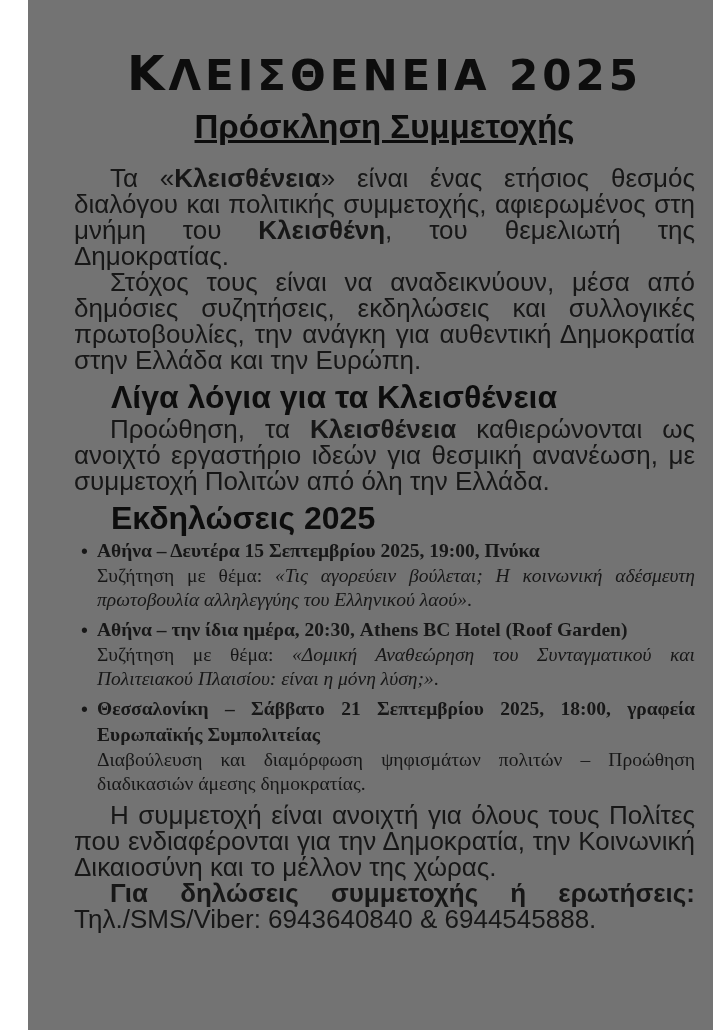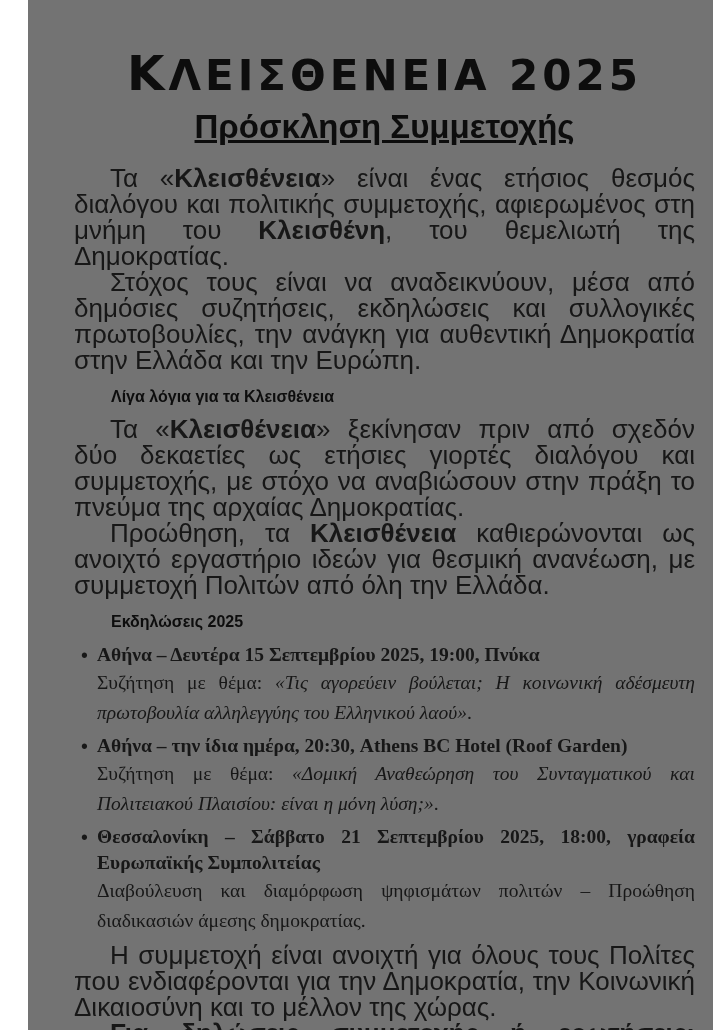--- a/index.html
+++ b/index.html
@@ -36,21 +36,21 @@
   p.body {
     margin: 0;
     font-size: 26px;
     line-height: 26px;
     text-align: justify;
     text-indent: 36px;
   }
   h3.section {
     margin: 9px 0 4px 0;
     padding-left: 37px;
-    font-size: 16px;
+    font-size: 32px;
     line-height: 30px;
     font-weight: 700;
     color: #0d0d0d;
   }
   ul.events { margin: 0; padding: 0; list-style: none; }
   li.event { display: flex; margin-top: 5px; }
   .bullet {
     width: 16px;
     margin-left: 7px;
     flex: 0 0 auto;
@@ -62,42 +62,41 @@
   .event-title {
     margin: 0;
     font-weight: 700;
     font-size: 19.5px;
     line-height: 26px;
     text-align: justify;
   }
   .event-desc {
     margin: 0;
     font-size: 19.5px;
-    line-height: 30px;
+    line-height: 24px;
     text-align: justify;
   }
   .event-desc i { font-style: italic; }
   .closing { margin-top: 6px; }
   b, i, span { white-space: pre-wrap; }
 </style>
 </head>
 <body>
 
 <div class="page" style="background: #737373; color: rgb(23, 23, 23); margin-left: 28px;">
 
   <h1 class="title">ΚΛΕΙΣΘΕΝΕΙΑ 2025</h1>
   <h2 class="subtitle">Πρόσκληση Συμμετοχής</h2>
 
   <p class="body"><span>Τα «</span><b>Κλεισθένεια</b><span>» είναι ένας ετήσιος θεσμός διαλόγου και πολιτικής συμμετοχής, αφιερωμένος στη μνήμη του </span><b>Κλεισθένη</b><span>, του θεμελιωτή της Δημοκρατίας.</span></p>
 
   <p class="body">Στόχος τους είναι να αναδεικνύουν, μέσα από δημόσιες συζητήσεις, εκδηλώσεις και συλλογικές πρωτοβουλίες, την ανάγκη για αυθεντική Δημοκρατία στην Ελλάδα και την Ευρώπη.</p>
 
   <h3 class="section">Λίγα λόγια για τα Κλεισθένεια</h3>
 
-  <p class="body"><span>Τα «</span><b>Κλεισθένεια</b><span>» ξεκίνησαν πριν από σχεδόν δύο δεκαετίες ως ετήσιες γιορτές διαλόγου και συμμετοχής, με στόχο να αναβιώσουν στην πράξη το πνεύμα της αρχαίας Δημοκρατίας.</span></p>
 
 
   <p class="body"><span>Προώθηση, τα </span><b>Κλεισθένεια</b><span> καθιερώνονται ως ανοιχτό εργαστήριο ιδεών για θεσμική ανανέωση, με συμμετοχή Πολιτών από όλη την Ελλάδα.</span></p>
 
   <h3 class="section">Εκδηλώσεις 2025</h3>
 
   <ul class="events">
 
     <li class="event">
       <span class="bullet">•</span>

